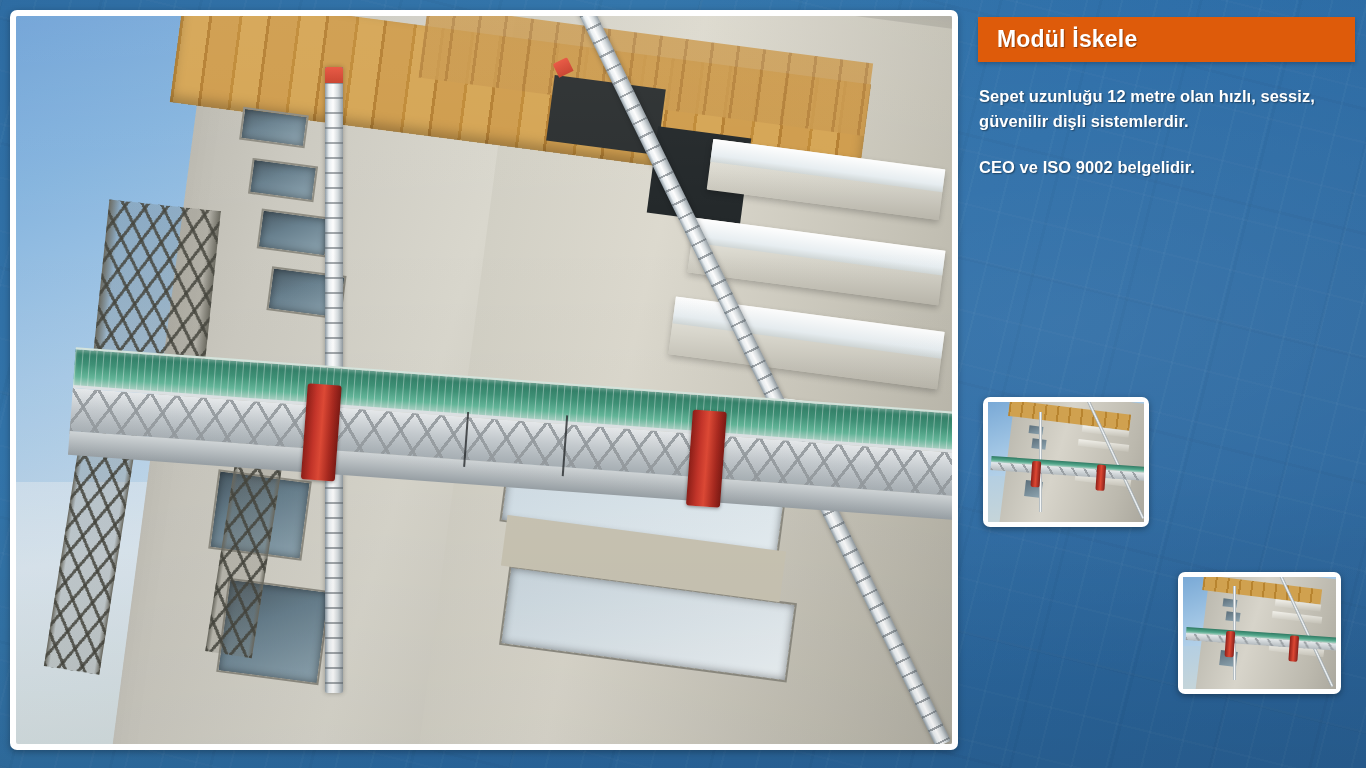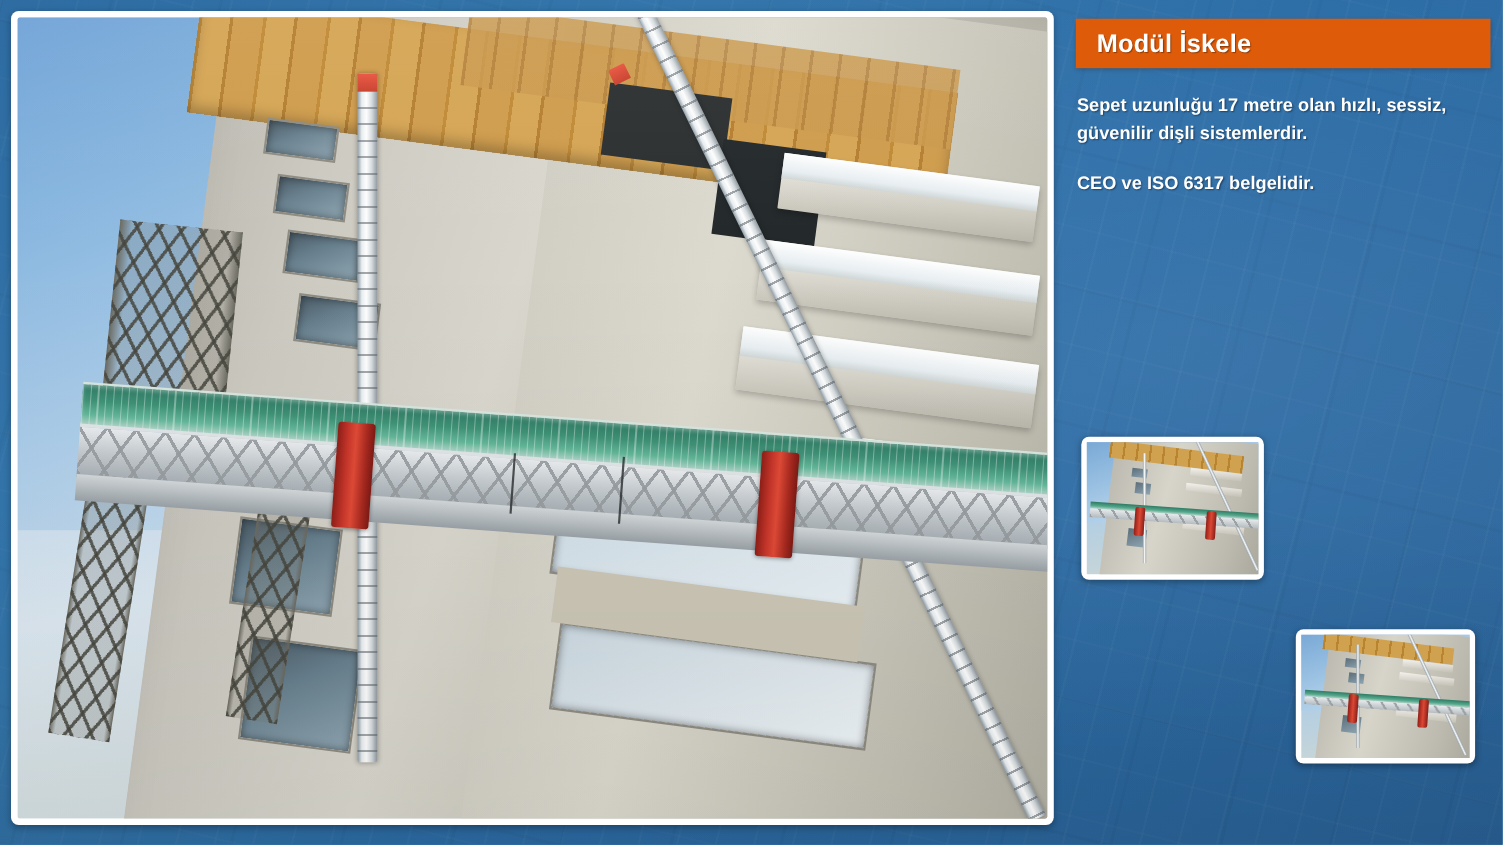--- a/index.html
+++ b/index.html
@@ -350,22 +350,22 @@
     </div>
   </div>
 
   <div class="right-panel">
 
     <div class="title-bar">
       <div class="title-text">Modül İskele</div>
     </div>
 
     <div class="body-text">
-      <p class="para">Sepet uzunluğu 17 metre olan hızlı, sessiz, güvenilir dişli sistemlerdir.</p>
-      <p class="para">CEO ve ISO 6317 belgelidir.</p>
+      <p class="para">Sepet uzunluğu 12 metre olan hızlı, sessiz, güvenilir dişli sistemlerdir.</p>
+      <p class="para">CEO ve ISO 9002 belgelidir.</p>
     </div>
 
     <div class="thumb thumb-1" title="Modül iskele küçük görsel 1">
       <div class="thumb-inner">
         <div class="t-sky"></div>
         <div class="t-fac"></div>
         <div class="t-form"></div>
         <div class="t-win" style="left:26%;top:20%;width:9%;height:7%;"></div>
         <div class="t-win" style="left:28%;top:31%;width:9%;height:8%;"></div>
         <div class="t-win" style="left:24%;top:66%;width:11%;height:13%;"></div>

